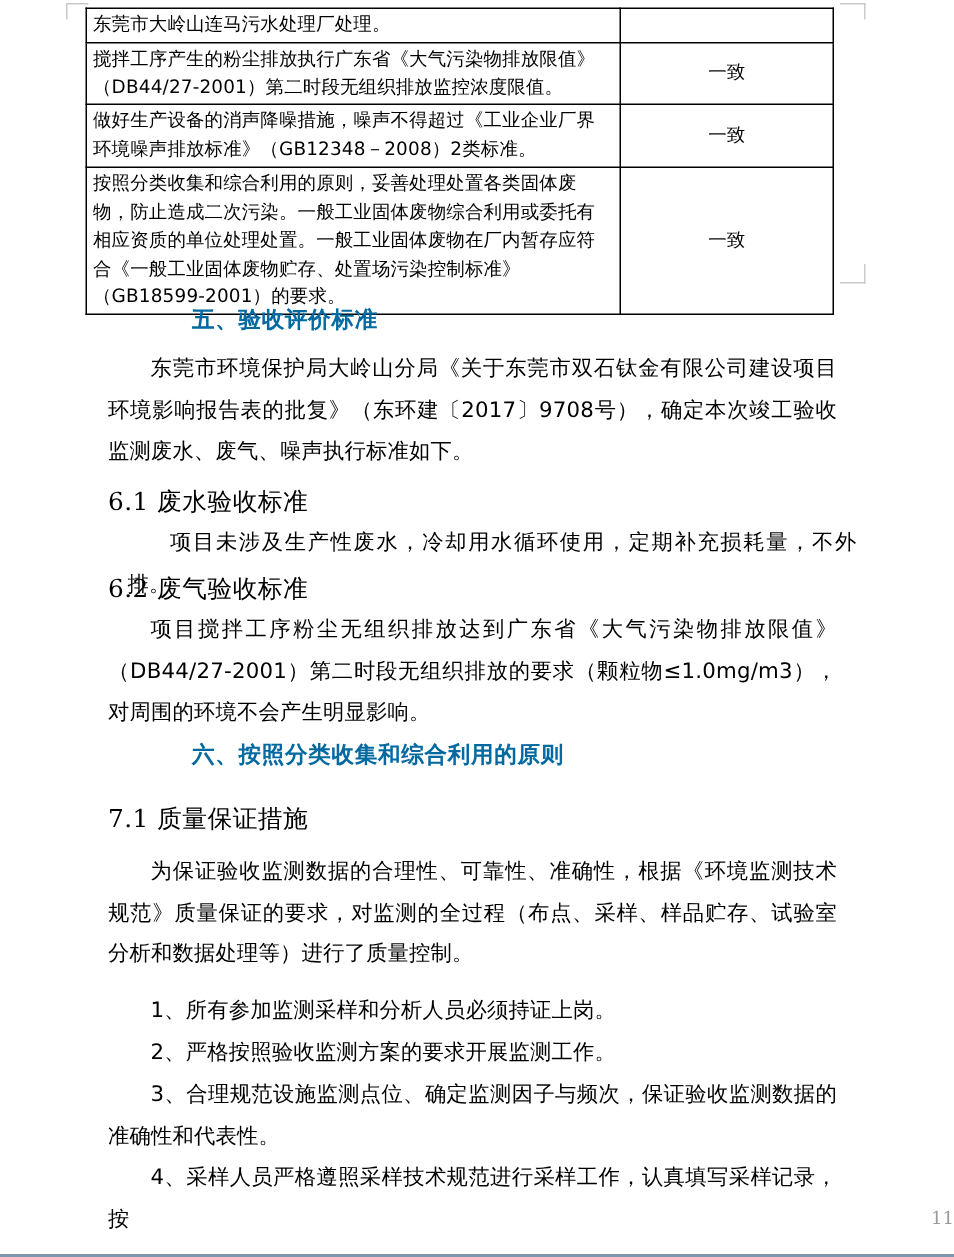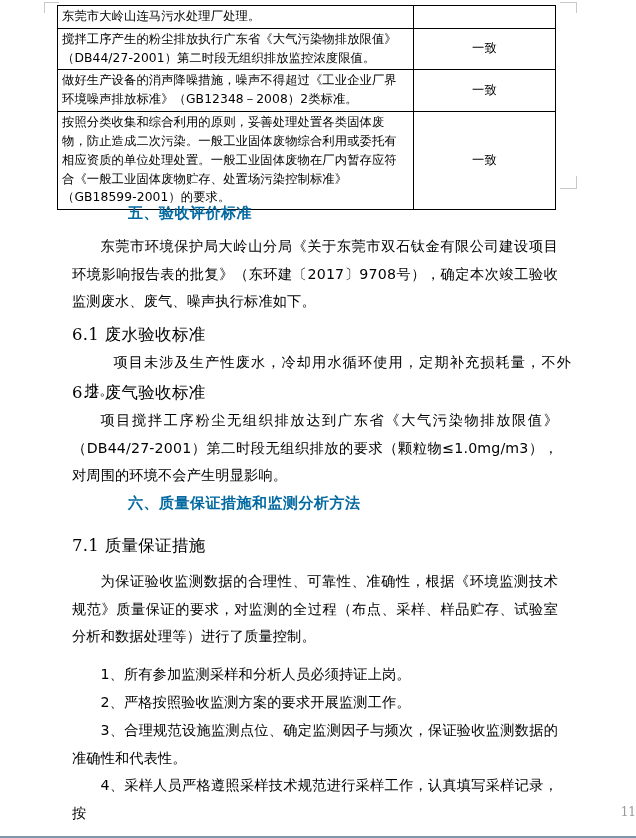--- a/index.html
+++ b/index.html
@@ -135,21 +135,21 @@
 
   <div class="h1" style="top:204px;">五、验收评价标准</div>
   <div class="para indent" style="top:233px;">东莞市环境保护局大岭山分局《关于东莞市双石钛金有限公司建设项目环境影响报告表的批复》（东环建〔2017〕9708号），确定本次竣工验收监测废水、废气、噪声执行标准如下。</div>
 
   <div class="h2" style="top:324px;">6.1 废水验收标准</div>
   <div class="para indent" style="top:349px;margin-left:13px;">项目未涉及生产性废水，冷却用水循环使用，定期补充损耗量，不外排。</div>
 
   <div class="h2" style="top:382px;">6.2 废气验收标准</div>
   <div class="para indent" style="top:407px;">项目搅拌工序粉尘无组织排放达到广东省《大气污染物排放限值》（DB44/27-2001）第二时段无组织排放的要求（颗粒物≤1.0mg/m3），对周围的环境不会产生明显影响。</div>
 
-  <div class="h1" style="top:494px;">六、质量保证措施和监测分析方法</div>
+  <div class="h1" style="top:494px;">六、按照分类收集和综合利用的原则</div>
 
   <div class="h2" style="top:535px;">7.1 质量保证措施</div>
   <div class="para indent" style="top:568px;">为保证验收监测数据的合理性、可靠性、准确性，根据《环境监测技术规范》质量保证的要求，对监测的全过程（布点、采样、样品贮存、试验室分析和数据处理等）进行了质量控制。</div>
 
   <div class="para indent" style="top:661px;">1、所有参加监测采样和分析人员必须持证上岗。</div>
   <div class="para indent" style="top:689px;">2、严格按照验收监测方案的要求开展监测工作。</div>
   <div class="para indent" style="top:717px;">3、合理规范设施监测点位、确定监测因子与频次，保证验收监测数据的准确性和代表性。</div>
   <div class="para indent" style="top:772px;">4、采样人员严格遵照采样技术规范进行采样工作，认真填写采样记录，按</div>
 
   <div class="page-num">11</div>

